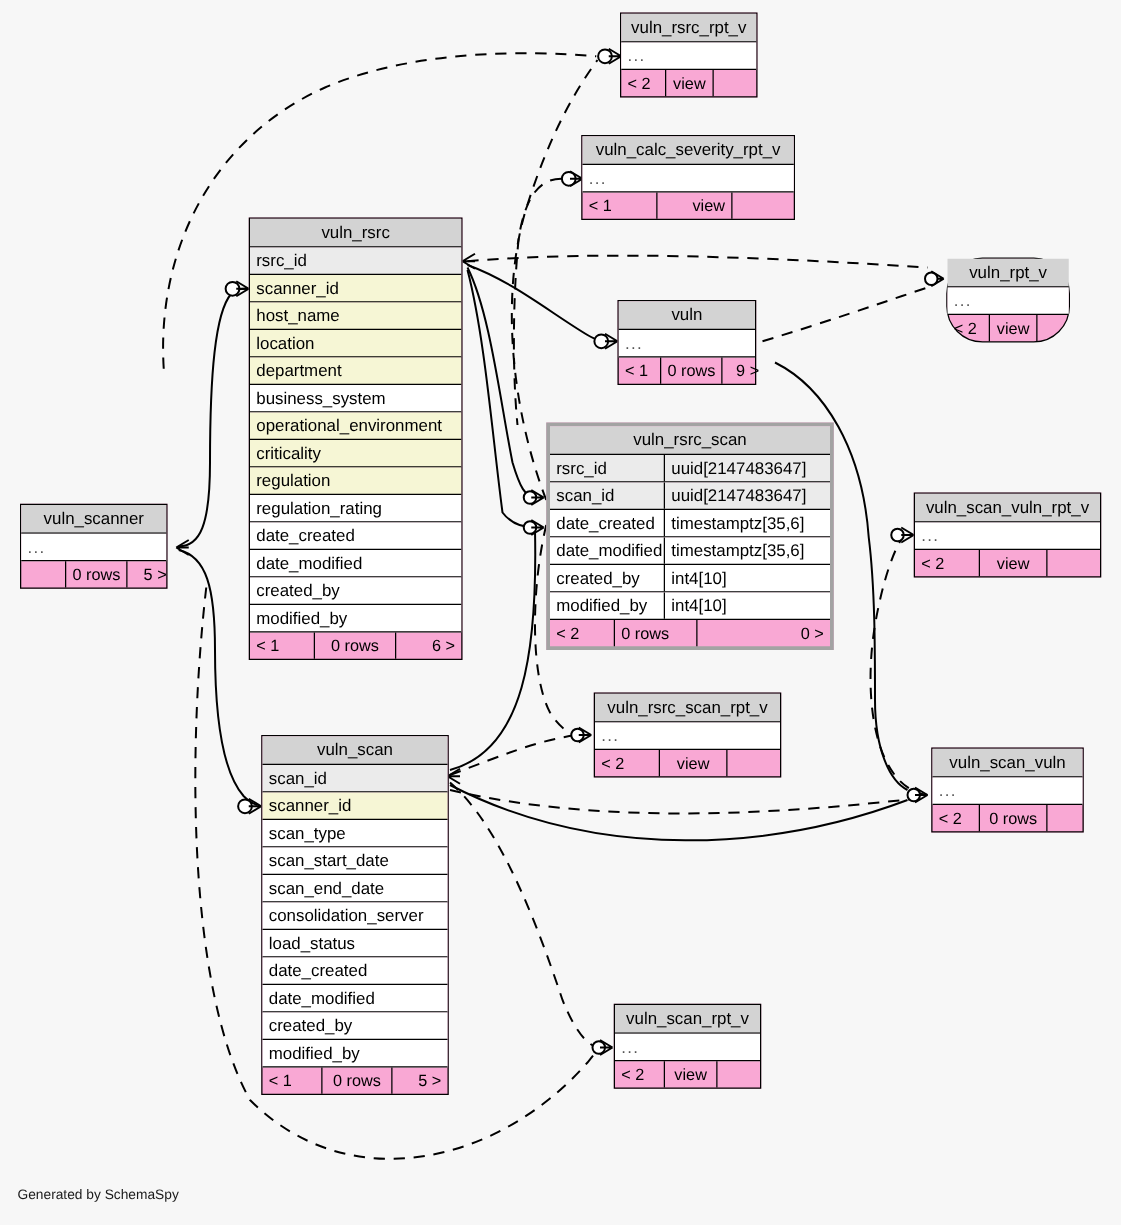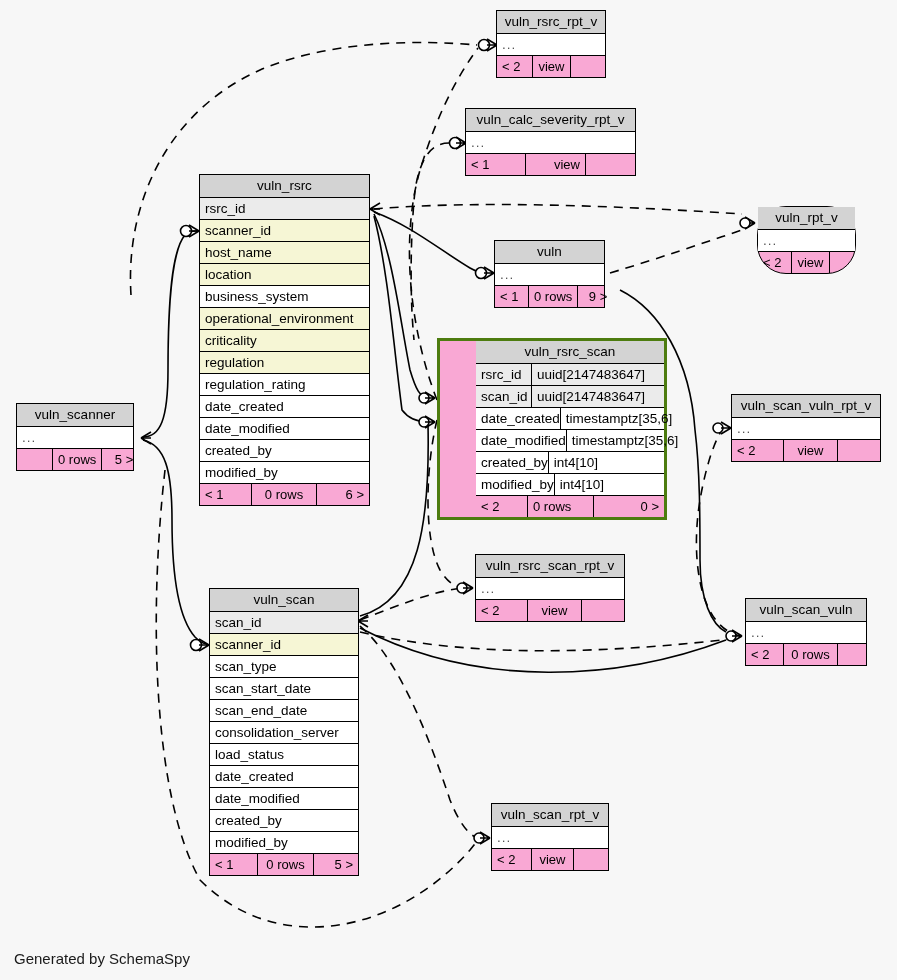--- a/index.html
+++ b/index.html
@@ -13,21 +13,21 @@
   #edges{position:absolute;left:0;top:0;width:897px;height:980px;pointer-events:none;}
 
   .tbl{
     position:absolute;
     border:1px solid #000;
     background:#f9a8d4;
     box-sizing:border-box;
     font-size:13.5px;
     color:#000;
   }
-  .tbl.focus{border:3px solid #4d7c0f;padding-left:36px;}
+  .tbl.focus{border:3px solid #a3a3a3;}
 
   .tbl .hdr{
     background:#d3d3d3;
     text-align:center;
     border-bottom:1px solid #000;
     padding:3px 4px;
     line-height:16px;
     white-space:nowrap;
   }
   .row{
@@ -62,21 +62,21 @@
     box-sizing:border-box;
     white-space:nowrap;
   }
   .foot .c1{flex:0 0 auto;border-right:1px solid #000;text-align:left;}
   .foot .c2{flex:1 1 auto;border-right:1px solid #000;text-align:center;}
   .foot .c3{flex:0 0 auto;text-align:right;}
 
   .credit{
     position:absolute;
     left:14px;top:950px;
-    font-size:15px;
+    font-size:11px;
     color:#1a1a1a;
   }
 </style>
 </head>
 <body>
 
 <div id="canvas">
 
   <svg id="edges" viewBox="0 0 897 980" xmlns="http://www.w3.org/2000/svg">
     <defs>
@@ -190,20 +190,23 @@
       </div>
     <div class="row fk">
         <span class="nm">scanner_id</span>
       </div>
     <div class="row fk">
         <span class="nm">host_name</span>
       </div>
     <div class="row fk">
         <span class="nm">location</span>
       </div>
+    <div class="row fk">
+        <span class="nm">department</span>
+      </div>
     <div class="row">
         <span class="nm">business_system</span>
       </div>
     <div class="row fk">
         <span class="nm">operational_environment</span>
       </div>
     <div class="row fk">
         <span class="nm">criticality</span>
       </div>
     <div class="row fk">

